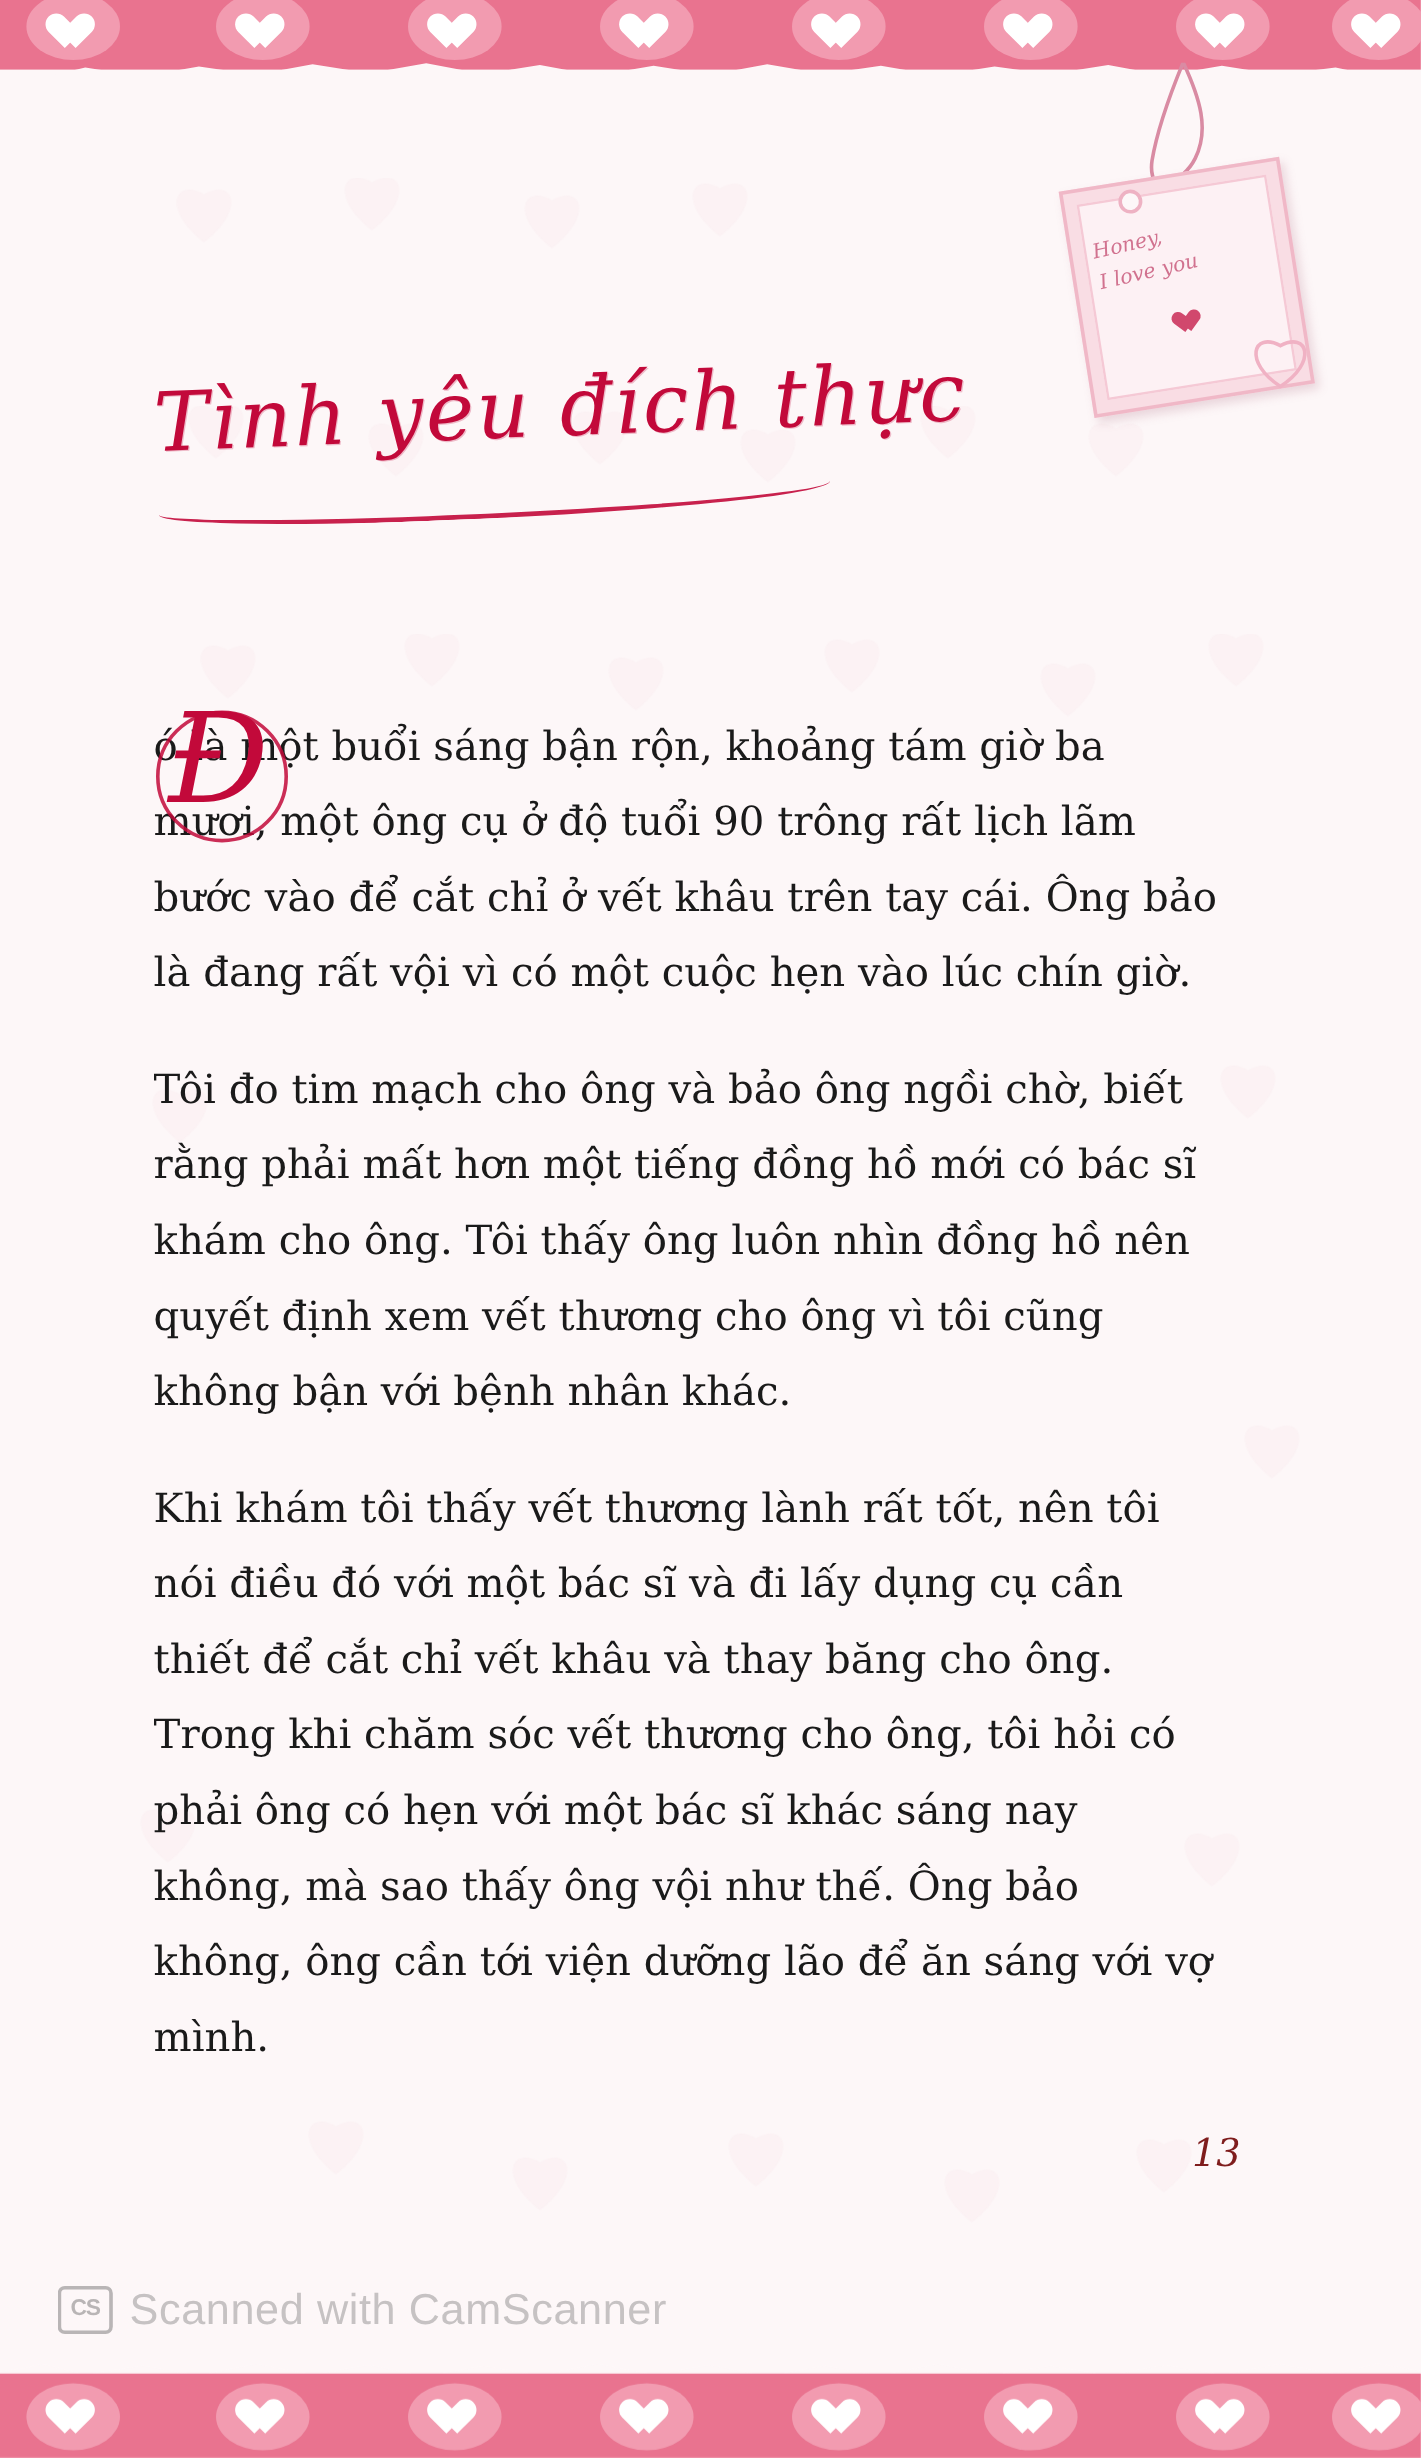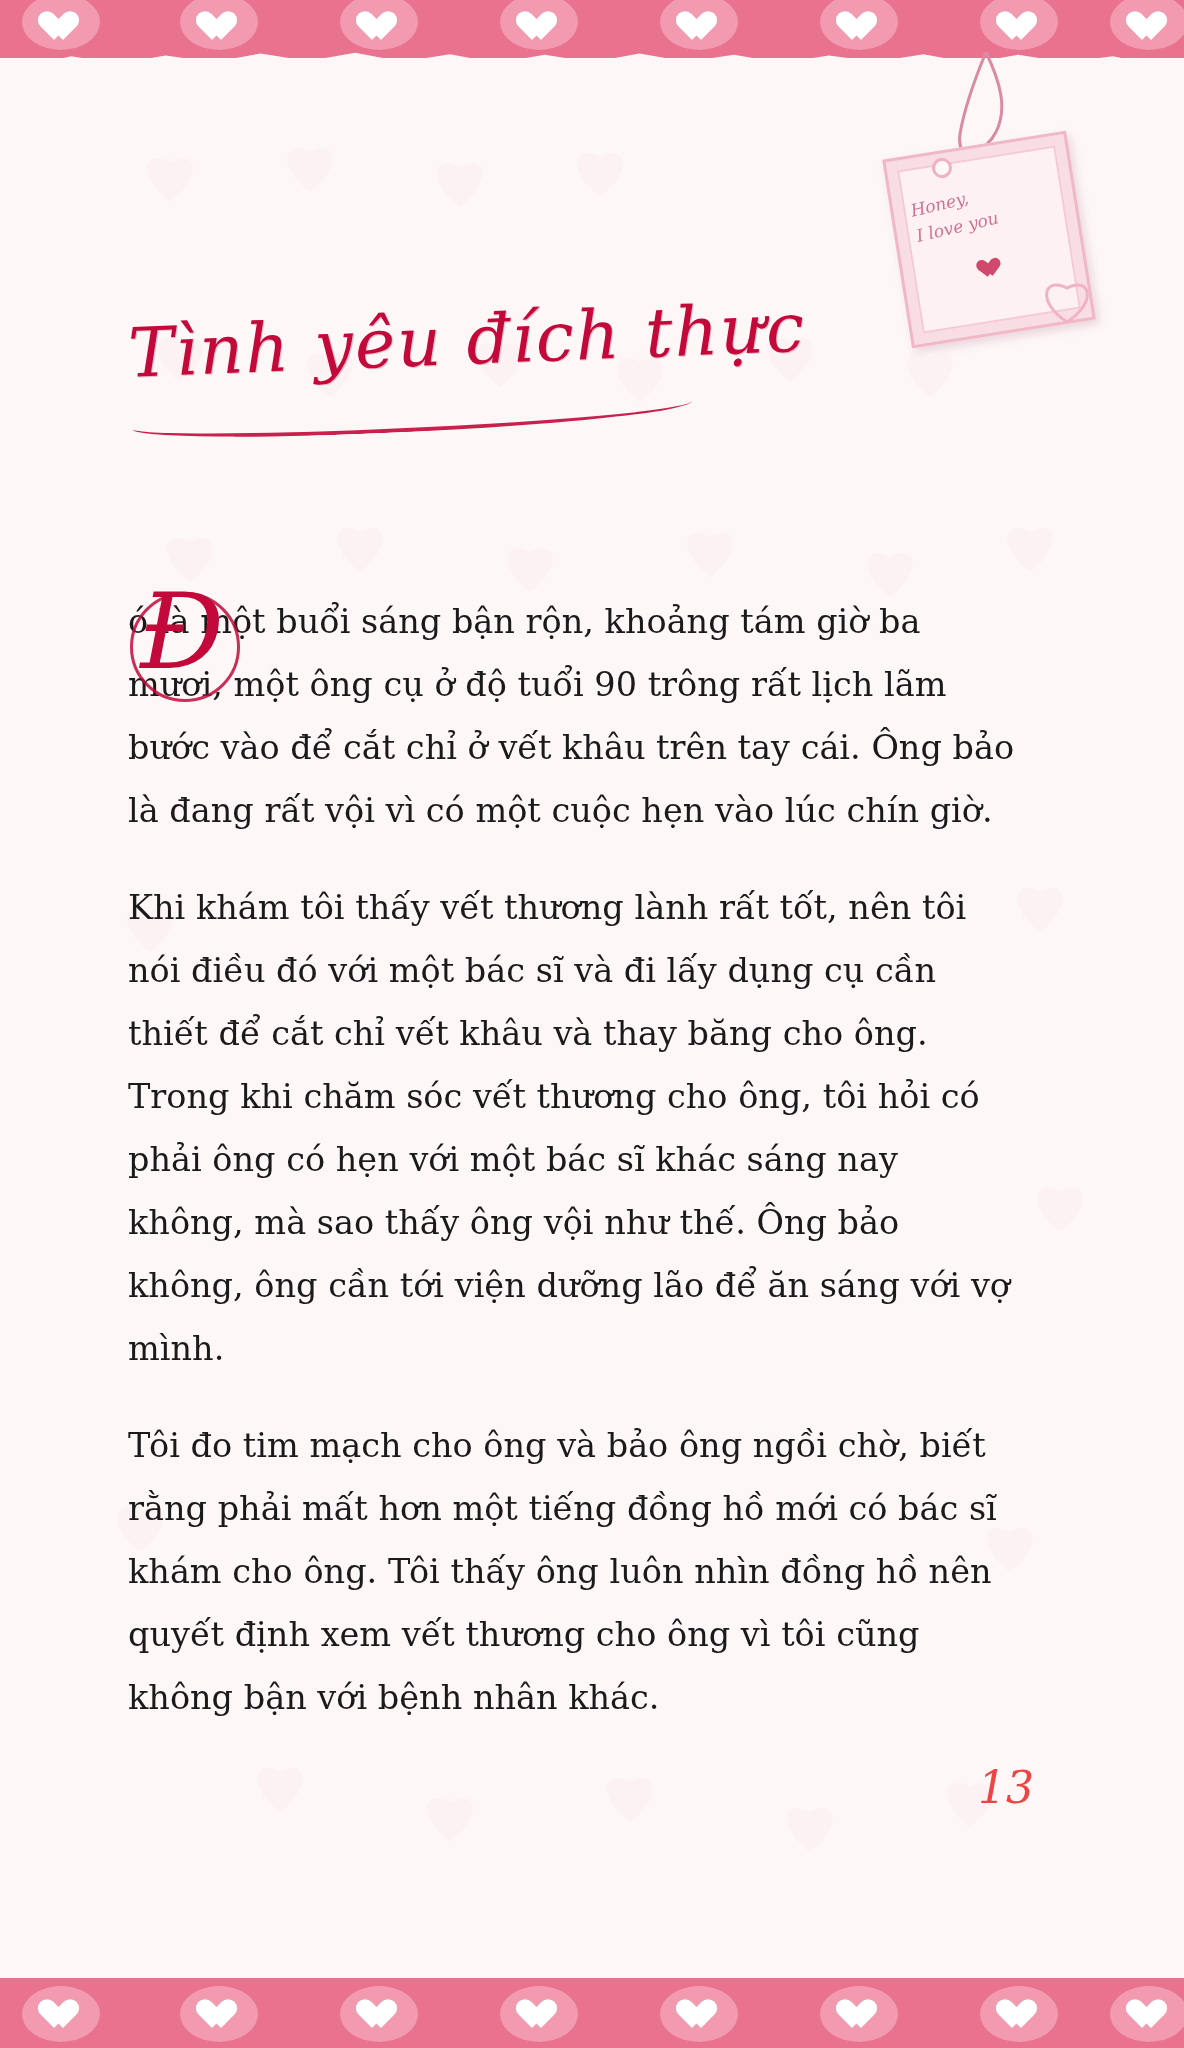--- a/index.html
+++ b/index.html
@@ -255,22 +255,22 @@
     text-indent: 106px;
   }
 
   
   .page-number {
     position: absolute;
     right: 150px;
     bottom: 235px;
     font-family: "DejaVu Serif", serif;
     font-style: italic;
-    font-size: 44px;
-    color: #ef4444;
+    font-size: 32px;
+    color: #7f1d1d;
   }
 
   
   .watermark {
     position: absolute;
     left: 48px;
     bottom: 102px;
     display: flex;
     align-items: center;
     gap: 14px;
@@ -381,26 +381,30 @@
 
   <div class="title">Tình yêu đích thực</div>
   <div class="title-underline"></div>
 
   <div class="body-text">
     <p class="dropcap-para">
       <span class="dropcap-circle"></span>
       <span class="dropcap">Đ</span>
       <span class="dropcap-text">ó là một buổi sáng bận rộn, khoảng tám giờ ba mươi, một ông cụ ở độ tuổi 90 trông rất lịch lãm bước vào để cắt chỉ ở vết khâu trên tay cái. Ông bảo là đang rất vội vì có một cuộc hẹn vào lúc chín giờ.</span>
     </p>
+    <p>Tôi đo tim mạch cho ông và bảo ông ngồi chờ, biết rằng phải mất hơn một tiếng đồng hồ mới có bác sĩ khám cho ông. Tôi thấy ông luôn nhìn đồng hồ nên quyết định xem vết thương cho ông vì tôi cũng không bận với bệnh nhân khác.</p>
     <p>Khi khám tôi thấy vết thương lành rất tốt, nên tôi nói điều đó với một bác sĩ và đi lấy dụng cụ cần thiết để cắt chỉ vết khâu và thay băng cho ông. Trong khi chăm sóc vết thương cho ông, tôi hỏi có phải ông có hẹn với một bác sĩ khác sáng nay không, mà sao thấy ông vội như thế. Ông bảo không, ông cần tới viện dưỡng lão để ăn sáng với vợ mình.</p>
-    <p>Tôi đo tim mạch cho ông và bảo ông ngồi chờ, biết rằng phải mất hơn một tiếng đồng hồ mới có bác sĩ khám cho ông. Tôi thấy ông luôn nhìn đồng hồ nên quyết định xem vết thương cho ông vì tôi cũng không bận với bệnh nhân khác.</p>
   </div>
 
   <div class="page-number">13</div>
 
+  <div class="watermark">
+    <div class="wm-logo">CS</div>
+    <div class="wm-text">Scanned with CamScanner</div>
+  </div>
 
   <div class="torn-bottom"></div>
   <div class="border-band bottom">
     <div class="band-blob" style="left:22px;"></div>
     <div class="band-blob" style="left:180px;"></div>
     <div class="band-blob" style="left:340px;"></div>
     <div class="band-blob" style="left:500px;"></div>
     <div class="band-blob" style="left:660px;"></div>
     <div class="band-blob" style="left:820px;"></div>
     <div class="band-blob" style="left:980px;"></div>

